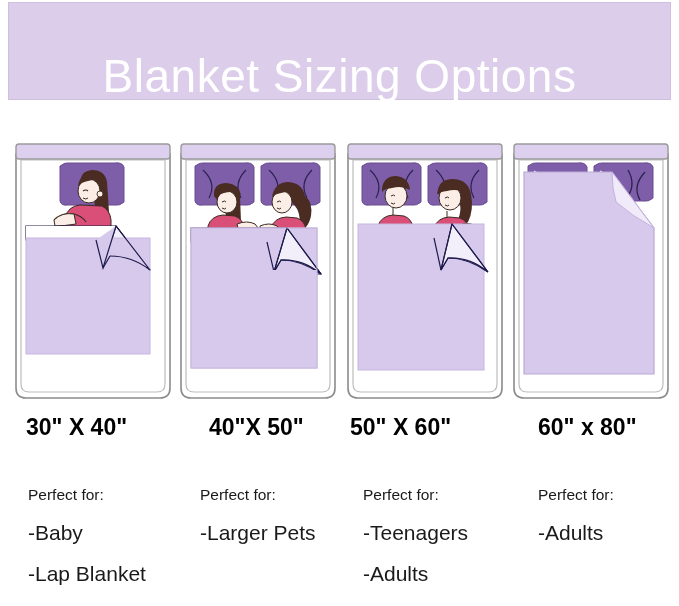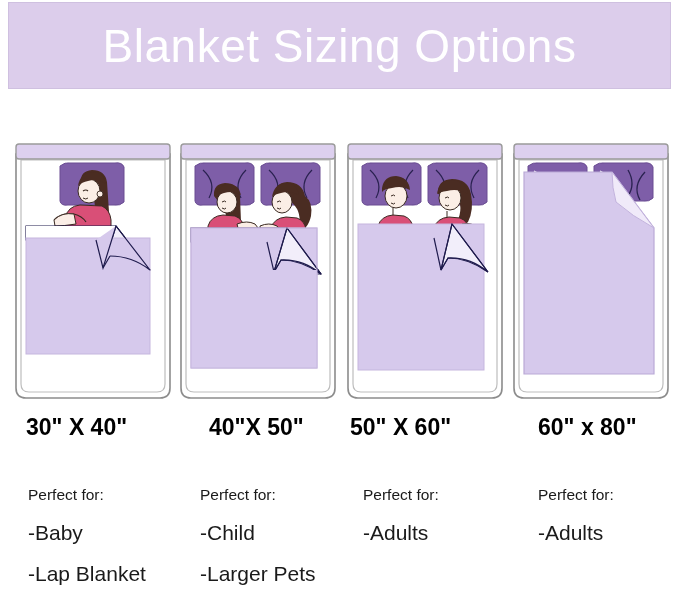--- a/index.html
+++ b/index.html
@@ -15,26 +15,26 @@
     font-family: "Liberation Sans", sans-serif;
     color: #111111;
   }
 
   
   .header-banner {
     position: absolute;
     left: 8px;
     top: 2px;
     width: 663px;
-    height: 87px;
+    height: 98px;
     background: #dccdeb;
     border: 1px solid #cfc0e0;
     box-sizing: border-box;
     display: flex;
-    align-items: center;
+    align-items: flex-end;
     justify-content: center;
   }
   .header-title {
     color: #ffffff;
     font-size: 46px;
     font-weight: 400;
     letter-spacing: 0.5px;
     line-height: 1;
     white-space: nowrap;
   }
@@ -265,26 +265,26 @@
 <div class="info-row">
 
   <div class="info-col info-col-0">
     <div class="info-heading">Perfect for:</div>
     <div class="info-item">-Baby</div>
     <div class="info-item">-Lap Blanket</div>
   </div>
 
   <div class="info-col info-col-1">
     <div class="info-heading">Perfect for:</div>
-    <div class="info-item">-Child</div>
     <div class="info-item">-Larger Pets</div>
   </div>
 
   <div class="info-col info-col-2">
     <div class="info-heading">Perfect for:</div>
+    <div class="info-item">-Teenagers</div>
     <div class="info-item">-Adults</div>
   </div>
 
   <div class="info-col info-col-3">
     <div class="info-heading">Perfect for:</div>
     <div class="info-item">-Adults</div>
   </div>
 
 </div>
 

